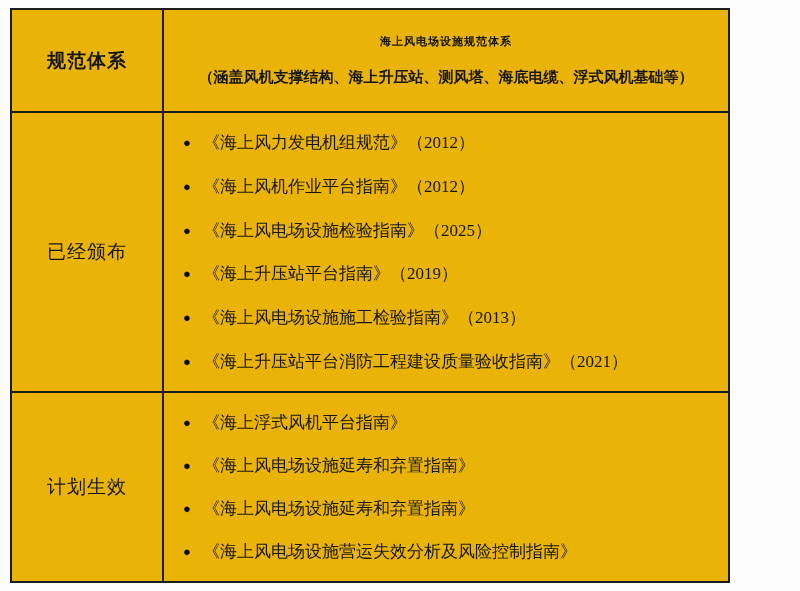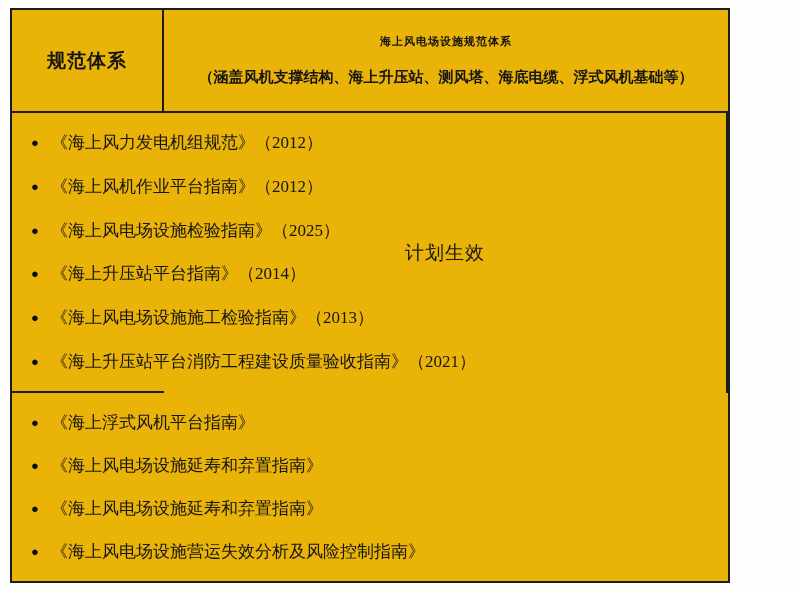--- a/index.html
+++ b/index.html
@@ -89,37 +89,38 @@
 
 <div class="spec-table">
 
   <div class="cell label-cell header-label bb">规范体系</div>
 
   <div class="cell header-main-cell bb">
     <div class="header-title">海上风电场设施规范体系</div>
     <div class="header-subtitle">（涵盖风机支撑结构、海上升压站、测风塔、海底电缆、浮式风机基础等）</div>
   </div>
 
+  <div class="cell label-cell bb">已经颁布</div>
 
   <div class="cell list-cell bb">
     <div class="list-item">
       <span class="bullet">●</span>
       <span class="item-text">《海上风力发电机组规范》（2012）</span>
     </div>
     <div class="list-item">
       <span class="bullet">●</span>
       <span class="item-text">《海上风机作业平台指南》（2012）</span>
     </div>
     <div class="list-item">
       <span class="bullet">●</span>
       <span class="item-text">《海上风电场设施检验指南》（2025）</span>
     </div>
     <div class="list-item">
       <span class="bullet">●</span>
-      <span class="item-text">《海上升压站平台指南》（2014）</span>
+      <span class="item-text">《海上升压站平台指南》（2019）</span>
     </div>
     <div class="list-item">
       <span class="bullet">●</span>
       <span class="item-text">《海上风电场设施施工检验指南》（2013）</span>
     </div>
     <div class="list-item">
       <span class="bullet">●</span>
       <span class="item-text">《海上升压站平台消防工程建设质量验收指南》（2021）</span>
     </div>
   </div>

